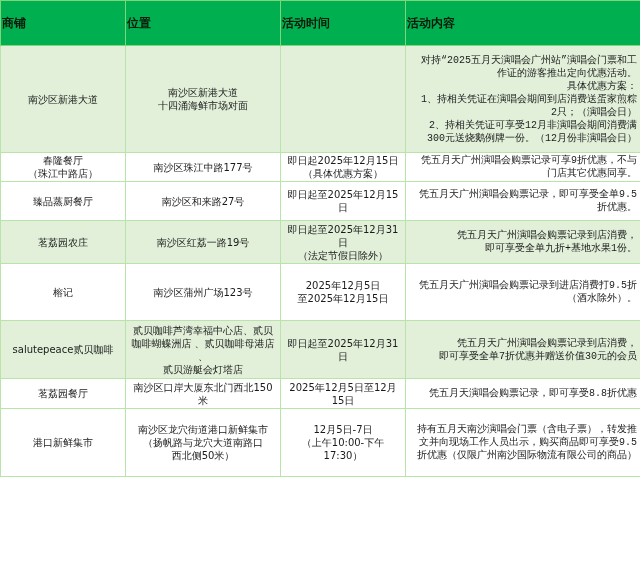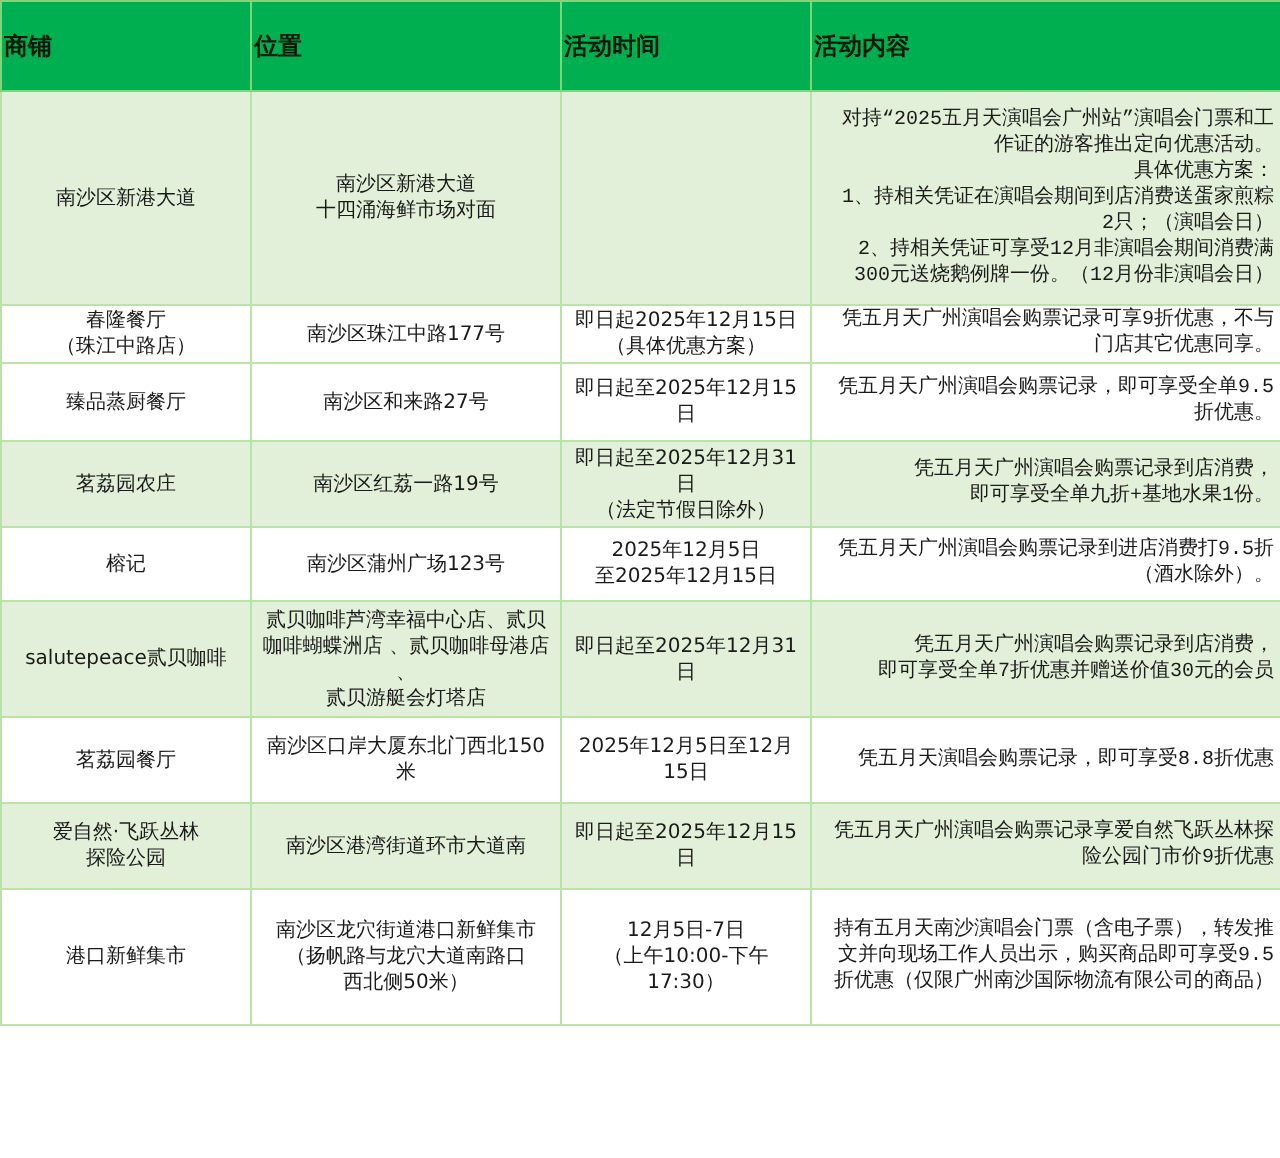--- a/index.html
+++ b/index.html
@@ -79,48 +79,41 @@
       <td class="content">凭五月天广州演唱会购票记录，即可享受全单9.5折优惠。</td>
     </tr>
     <tr class="shade" style="height:43px">
       <td>茗荔园农庄</td>
       <td>南沙区红荔一路19号</td>
       <td>即日起至2025年12月31日
 （法定节假日除外）</td>
       <td class="content">凭五月天广州演唱会购票记录到店消费，
 即可享受全单九折+基地水果1份。</td>
     </tr>
-    <tr class="plain" style="height:37px">
+    <tr class="plain" style="height:57px">
       <td>榕记</td>
       <td>南沙区蒲州广场123号</td>
       <td>2025年12月5日
 至2025年12月15日</td>
       <td class="content">凭五月天广州演唱会购票记录到进店消费打9.5折（酒水除外）。</td>
     </tr>
     <tr class="shade" style="height:58px">
       <td>salutepeace贰贝咖啡</td>
       <td>贰贝咖啡芦湾幸福中心店、贰贝咖啡蝴蝶洲店 、贰贝咖啡母港店
 、
 贰贝游艇会灯塔店</td>
       <td>即日起至2025年12月31日</td>
       <td class="content">凭五月天广州演唱会购票记录到店消费，
 即可享受全单7折优惠并赠送价值30元的会员</td>
     </tr>
-    <tr class="plain" style="height:43px">
+    <tr class="plain" style="height:30px">
       <td>茗荔园餐厅</td>
       <td>南沙区口岸大厦东北门西北150米</td>
       <td>2025年12月5日至12月15日</td>
       <td class="content">凭五月天演唱会购票记录，即可享受8.8折优惠</td>
-    </tr>
-    <tr class="shade" style="height:43px">
-      <td>爱自然·飞跃丛林
-探险公园</td>
-      <td>南沙区港湾街道环市大道南</td>
-      <td>即日起至2025年12月15日</td>
-      <td class="content">凭五月天广州演唱会购票记录享爱自然飞跃丛林探险公园门市价9折优惠</td>
     </tr>
     <tr class="plain" style="height:68px">
       <td>港口新鲜集市</td>
       <td>南沙区龙穴街道港口新鲜集市
 （扬帆路与龙穴大道南路口
 西北侧50米）</td>
       <td>12月5日-7日
 （上午10:00-下午17:30）</td>
       <td class="content">持有五月天南沙演唱会门票（含电子票），转发推文并向现场工作人员出示，购买商品即可享受9.5折优惠（仅限广州南沙国际物流有限公司的商品）</td>
     </tr>

